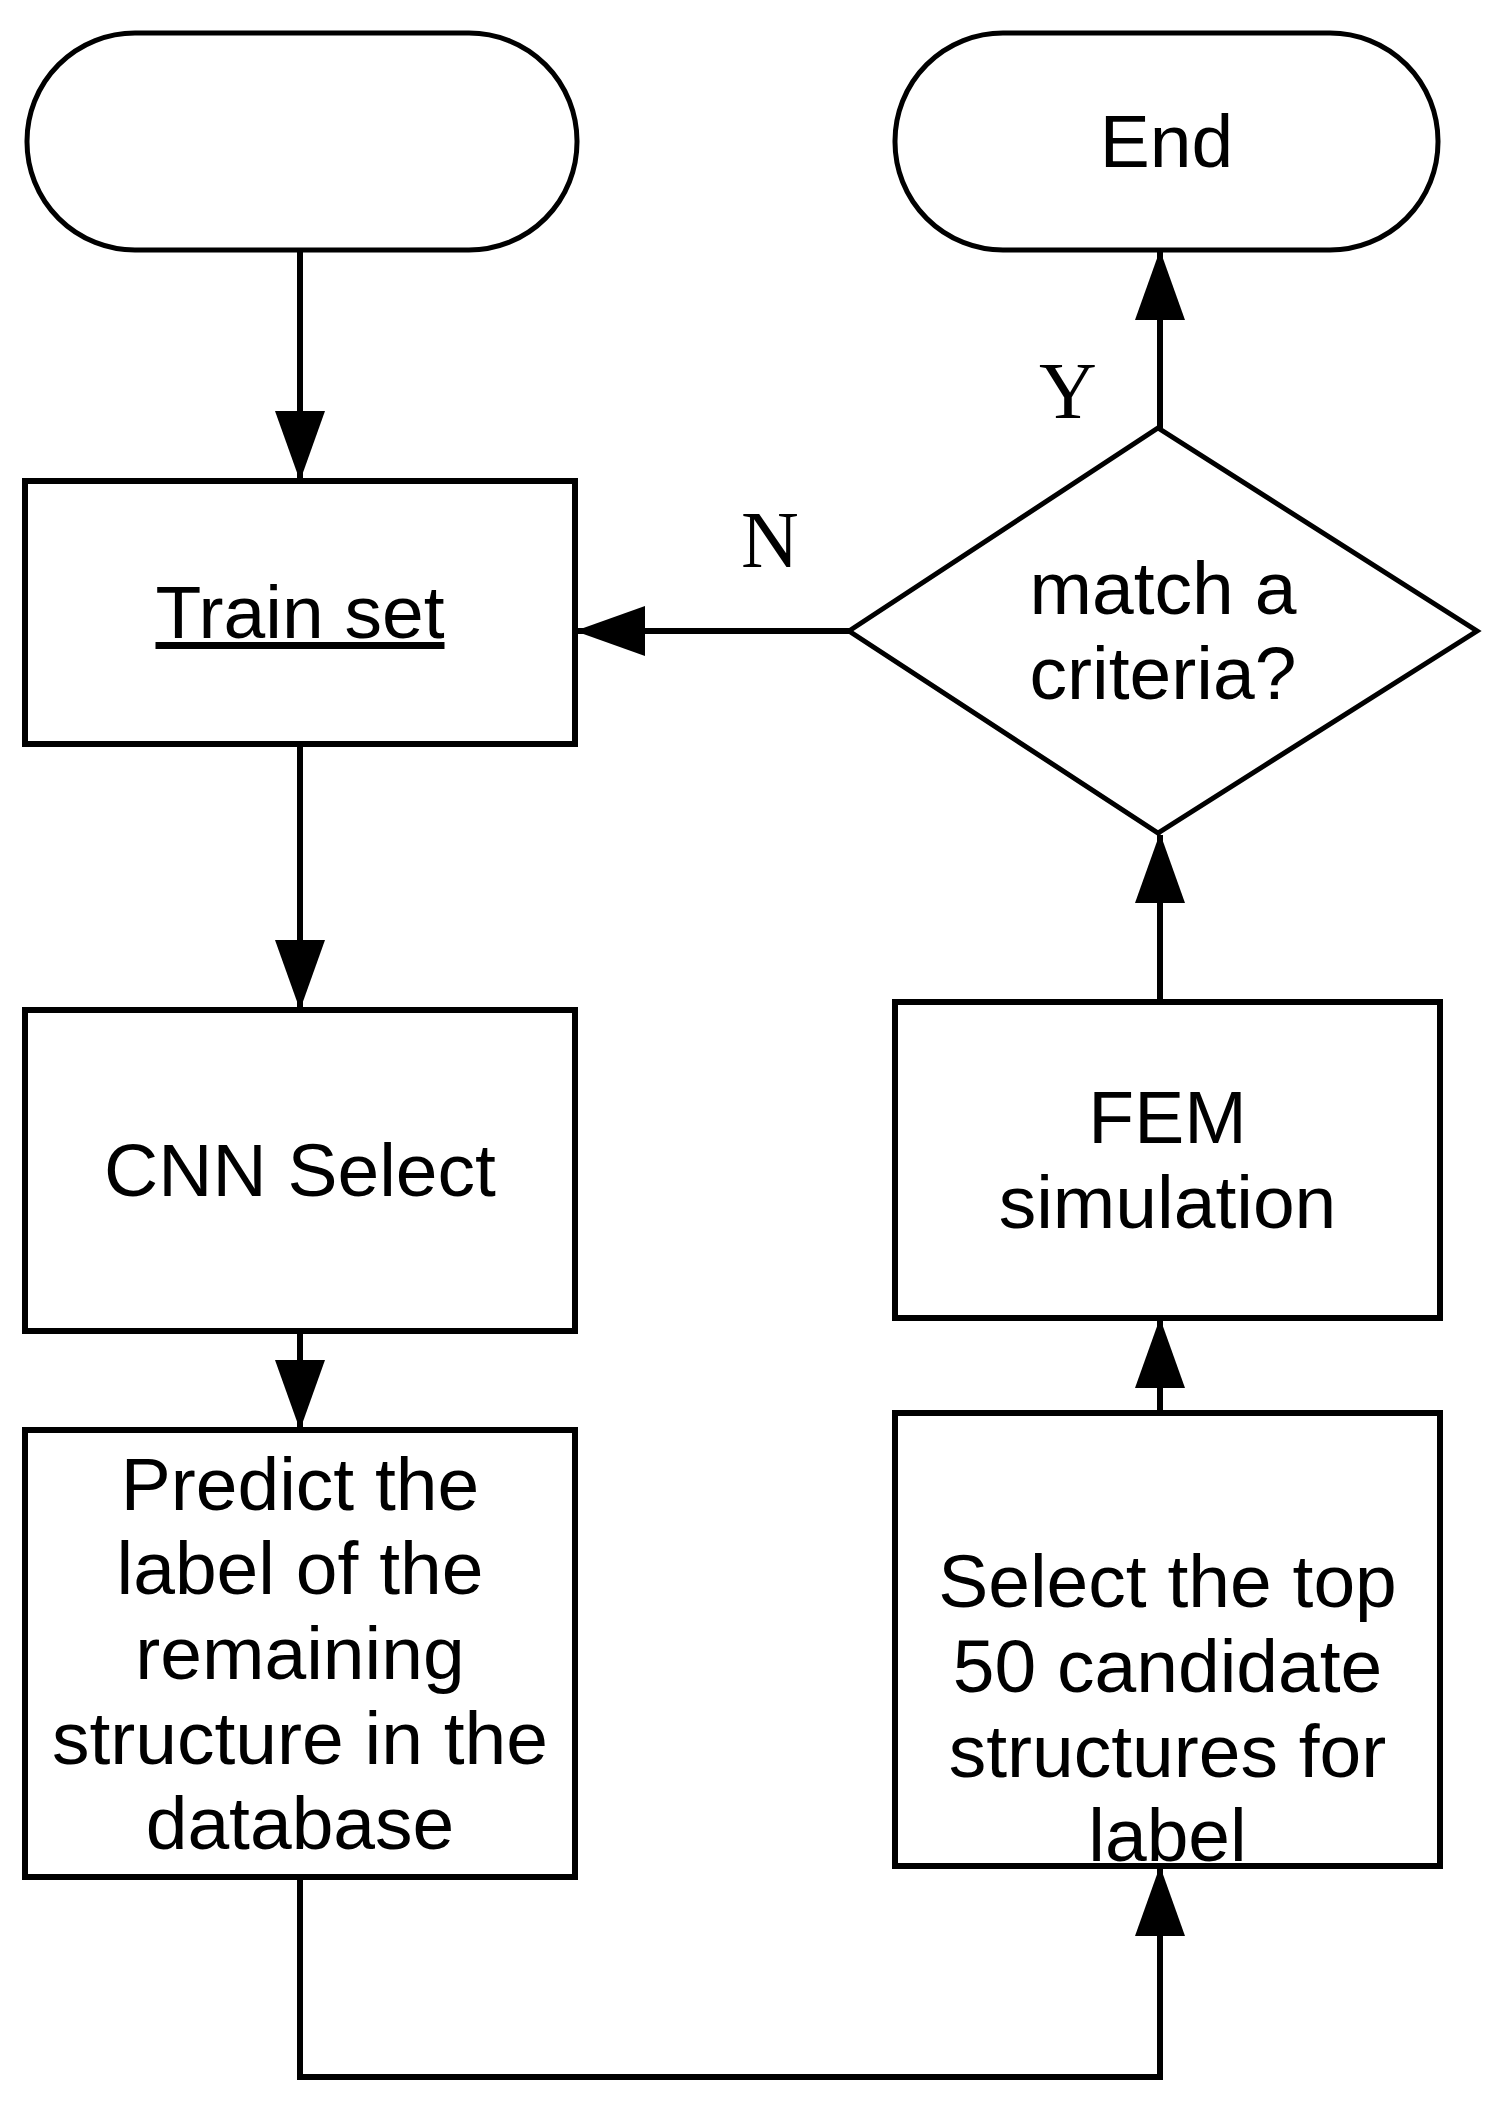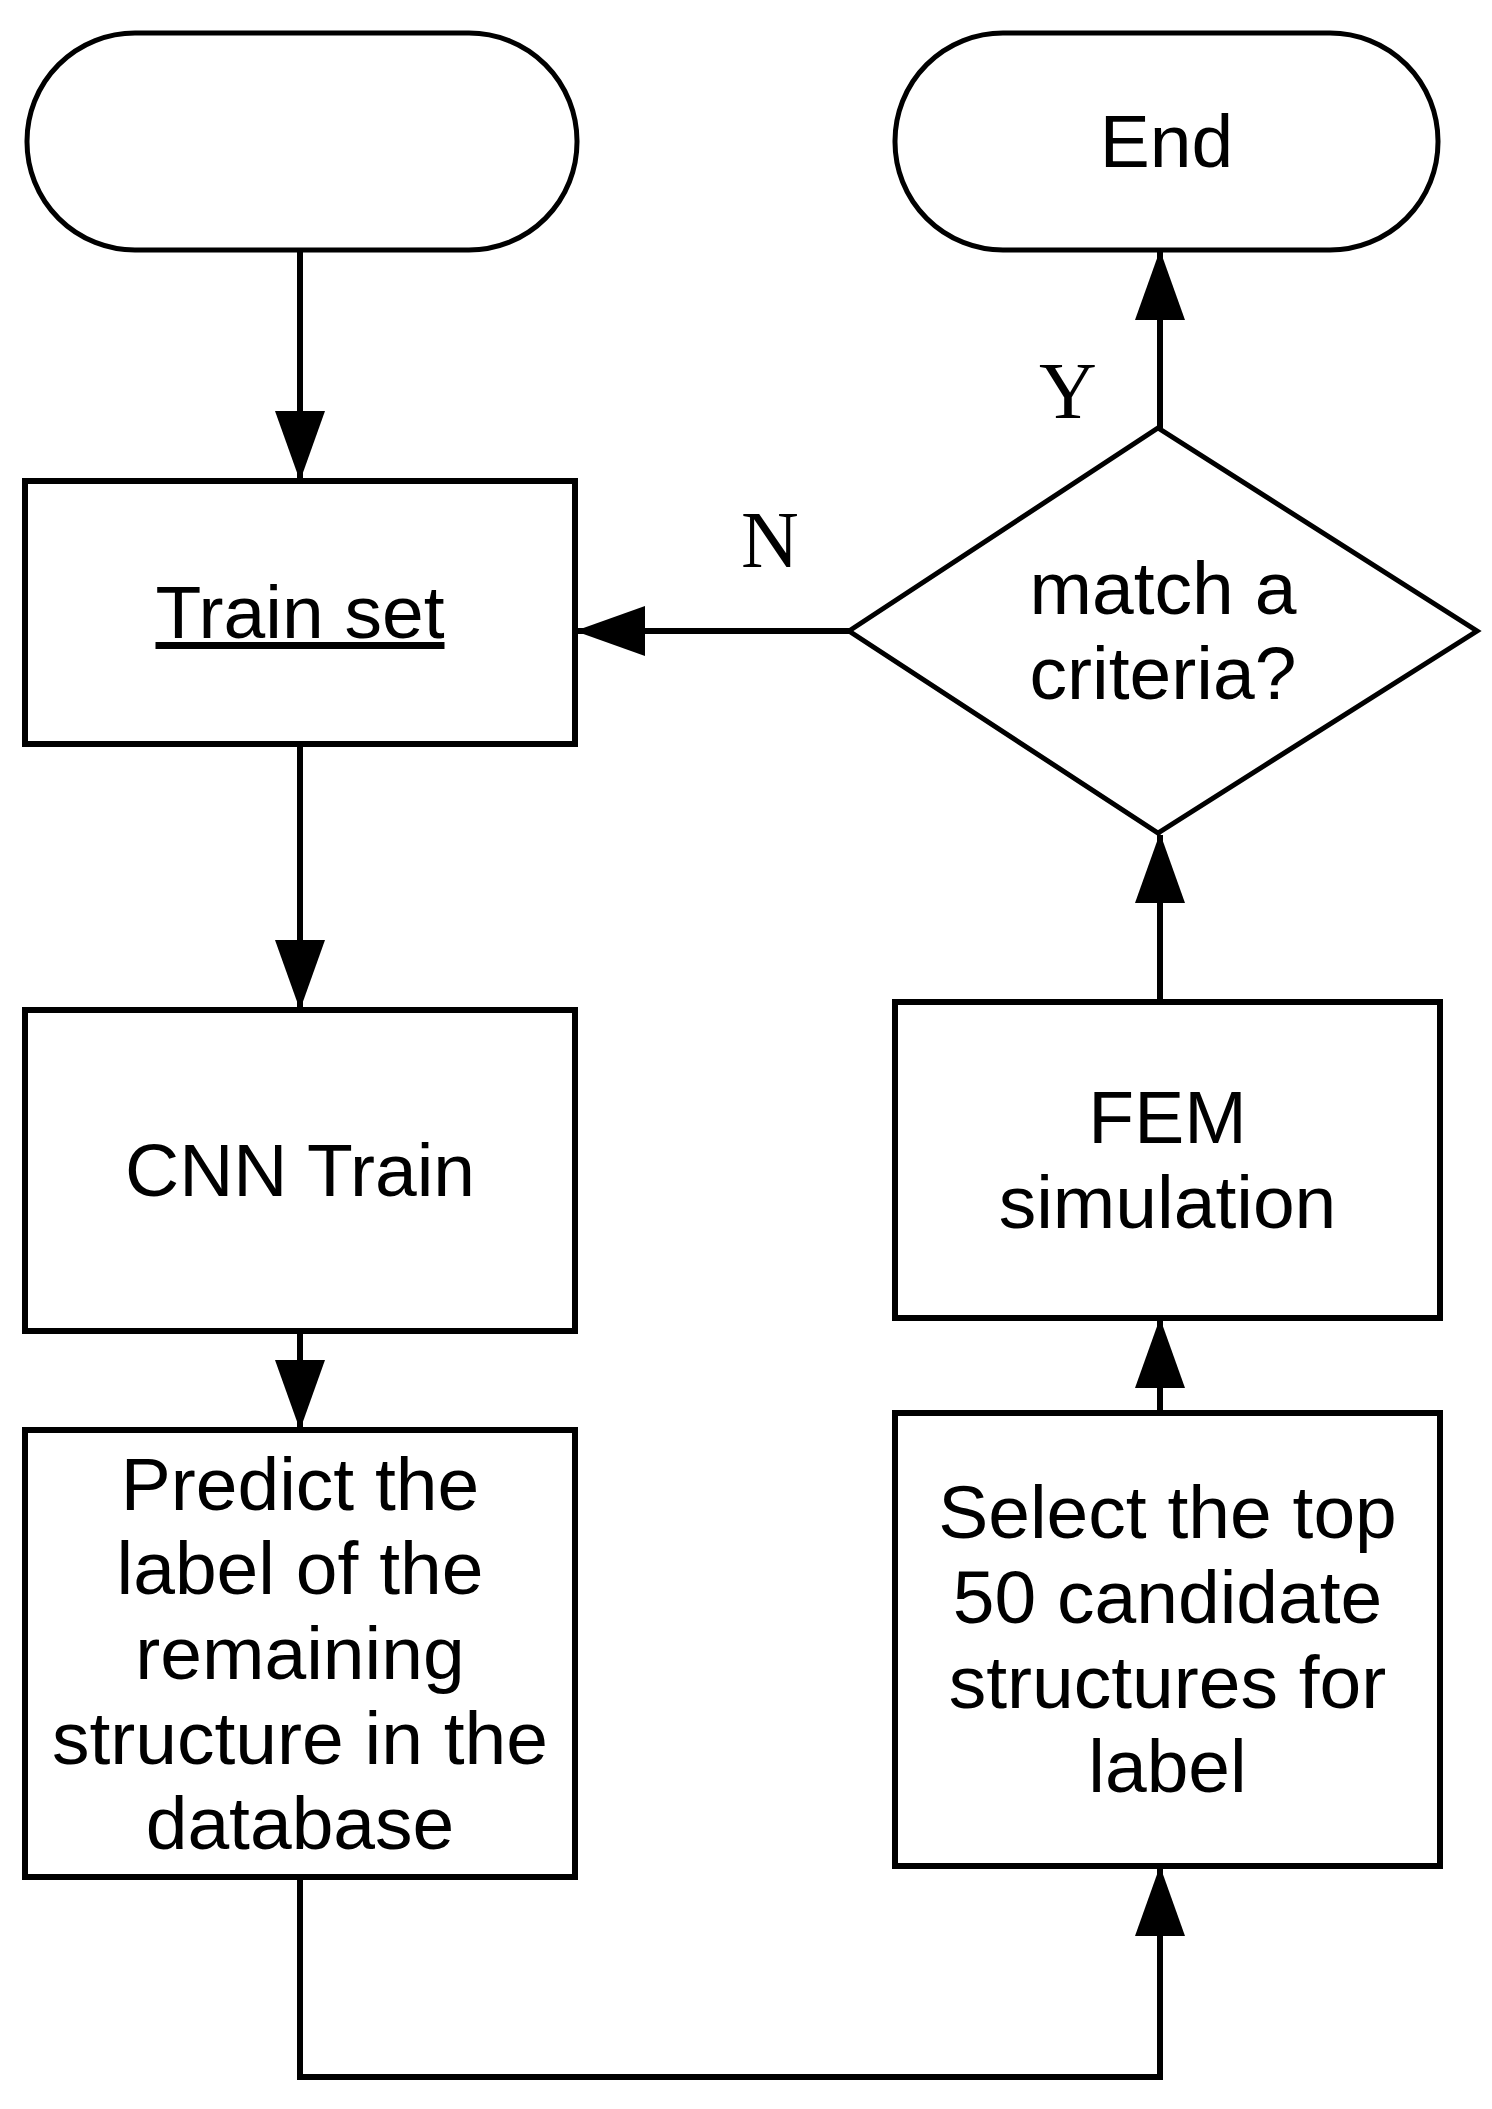--- a/index.html
+++ b/index.html
@@ -72,35 +72,35 @@
     <rect x="895" y="1002" width="545" height="316" fill="#ffffff" stroke="#000000" stroke-width="6"></rect>
     <rect x="895" y="1413" width="545" height="453" fill="#ffffff" stroke="#000000" stroke-width="6"></rect>
     <polygon points="849,631 1158,428 1477,631 1158,833" fill="#ffffff" stroke="#000000" stroke-width="5" stroke-linejoin="miter"></polygon>
   </svg>
 
 
   <div class="node-label" style="left:895px; top:33px; width:543px; height:217px;">End</div>
 
   <div class="node-label" style="left:25px; top:481px; width:550px; height:263px;text-decoration:underline;">Train set</div>
 
-  <div class="node-label" style="left:25px; top:1010px; width:550px; height:321px;">CNN Train</div>
+  <div class="node-label" style="left:25px; top:1010px; width:550px; height:321px;">CNN Select</div>
 
   <div class="node-label" style="left:25px; top:1430px; width:550px; height:447px;">Predict the
 label of the
 remaining
 structure in the
 database</div>
 
   <div class="node-label" style="left:849px; top:428px; width:628px; height:405px;">match a
 criteria?</div>
 
   <div class="node-label" style="left:895px; top:1002px; width:545px; height:316px;">FEM
 simulation</div>
 
-  <div class="node-label" style="left:895px; top:1413px; width:545px; height:453px;">Select the top
+  <div class="node-label" style="left:895px; top:1482px; width:545px; height:453px;">Select the top
 50 candidate
 structures for
 label</div>
 
   <div class="edge-label" style="left:1008px; top:333px; width:120px; height:116px;">Y</div>
 
   <div class="edge-label" style="left:710px; top:482px; width:120px; height:116px;">N</div>
 
 </div>
 

